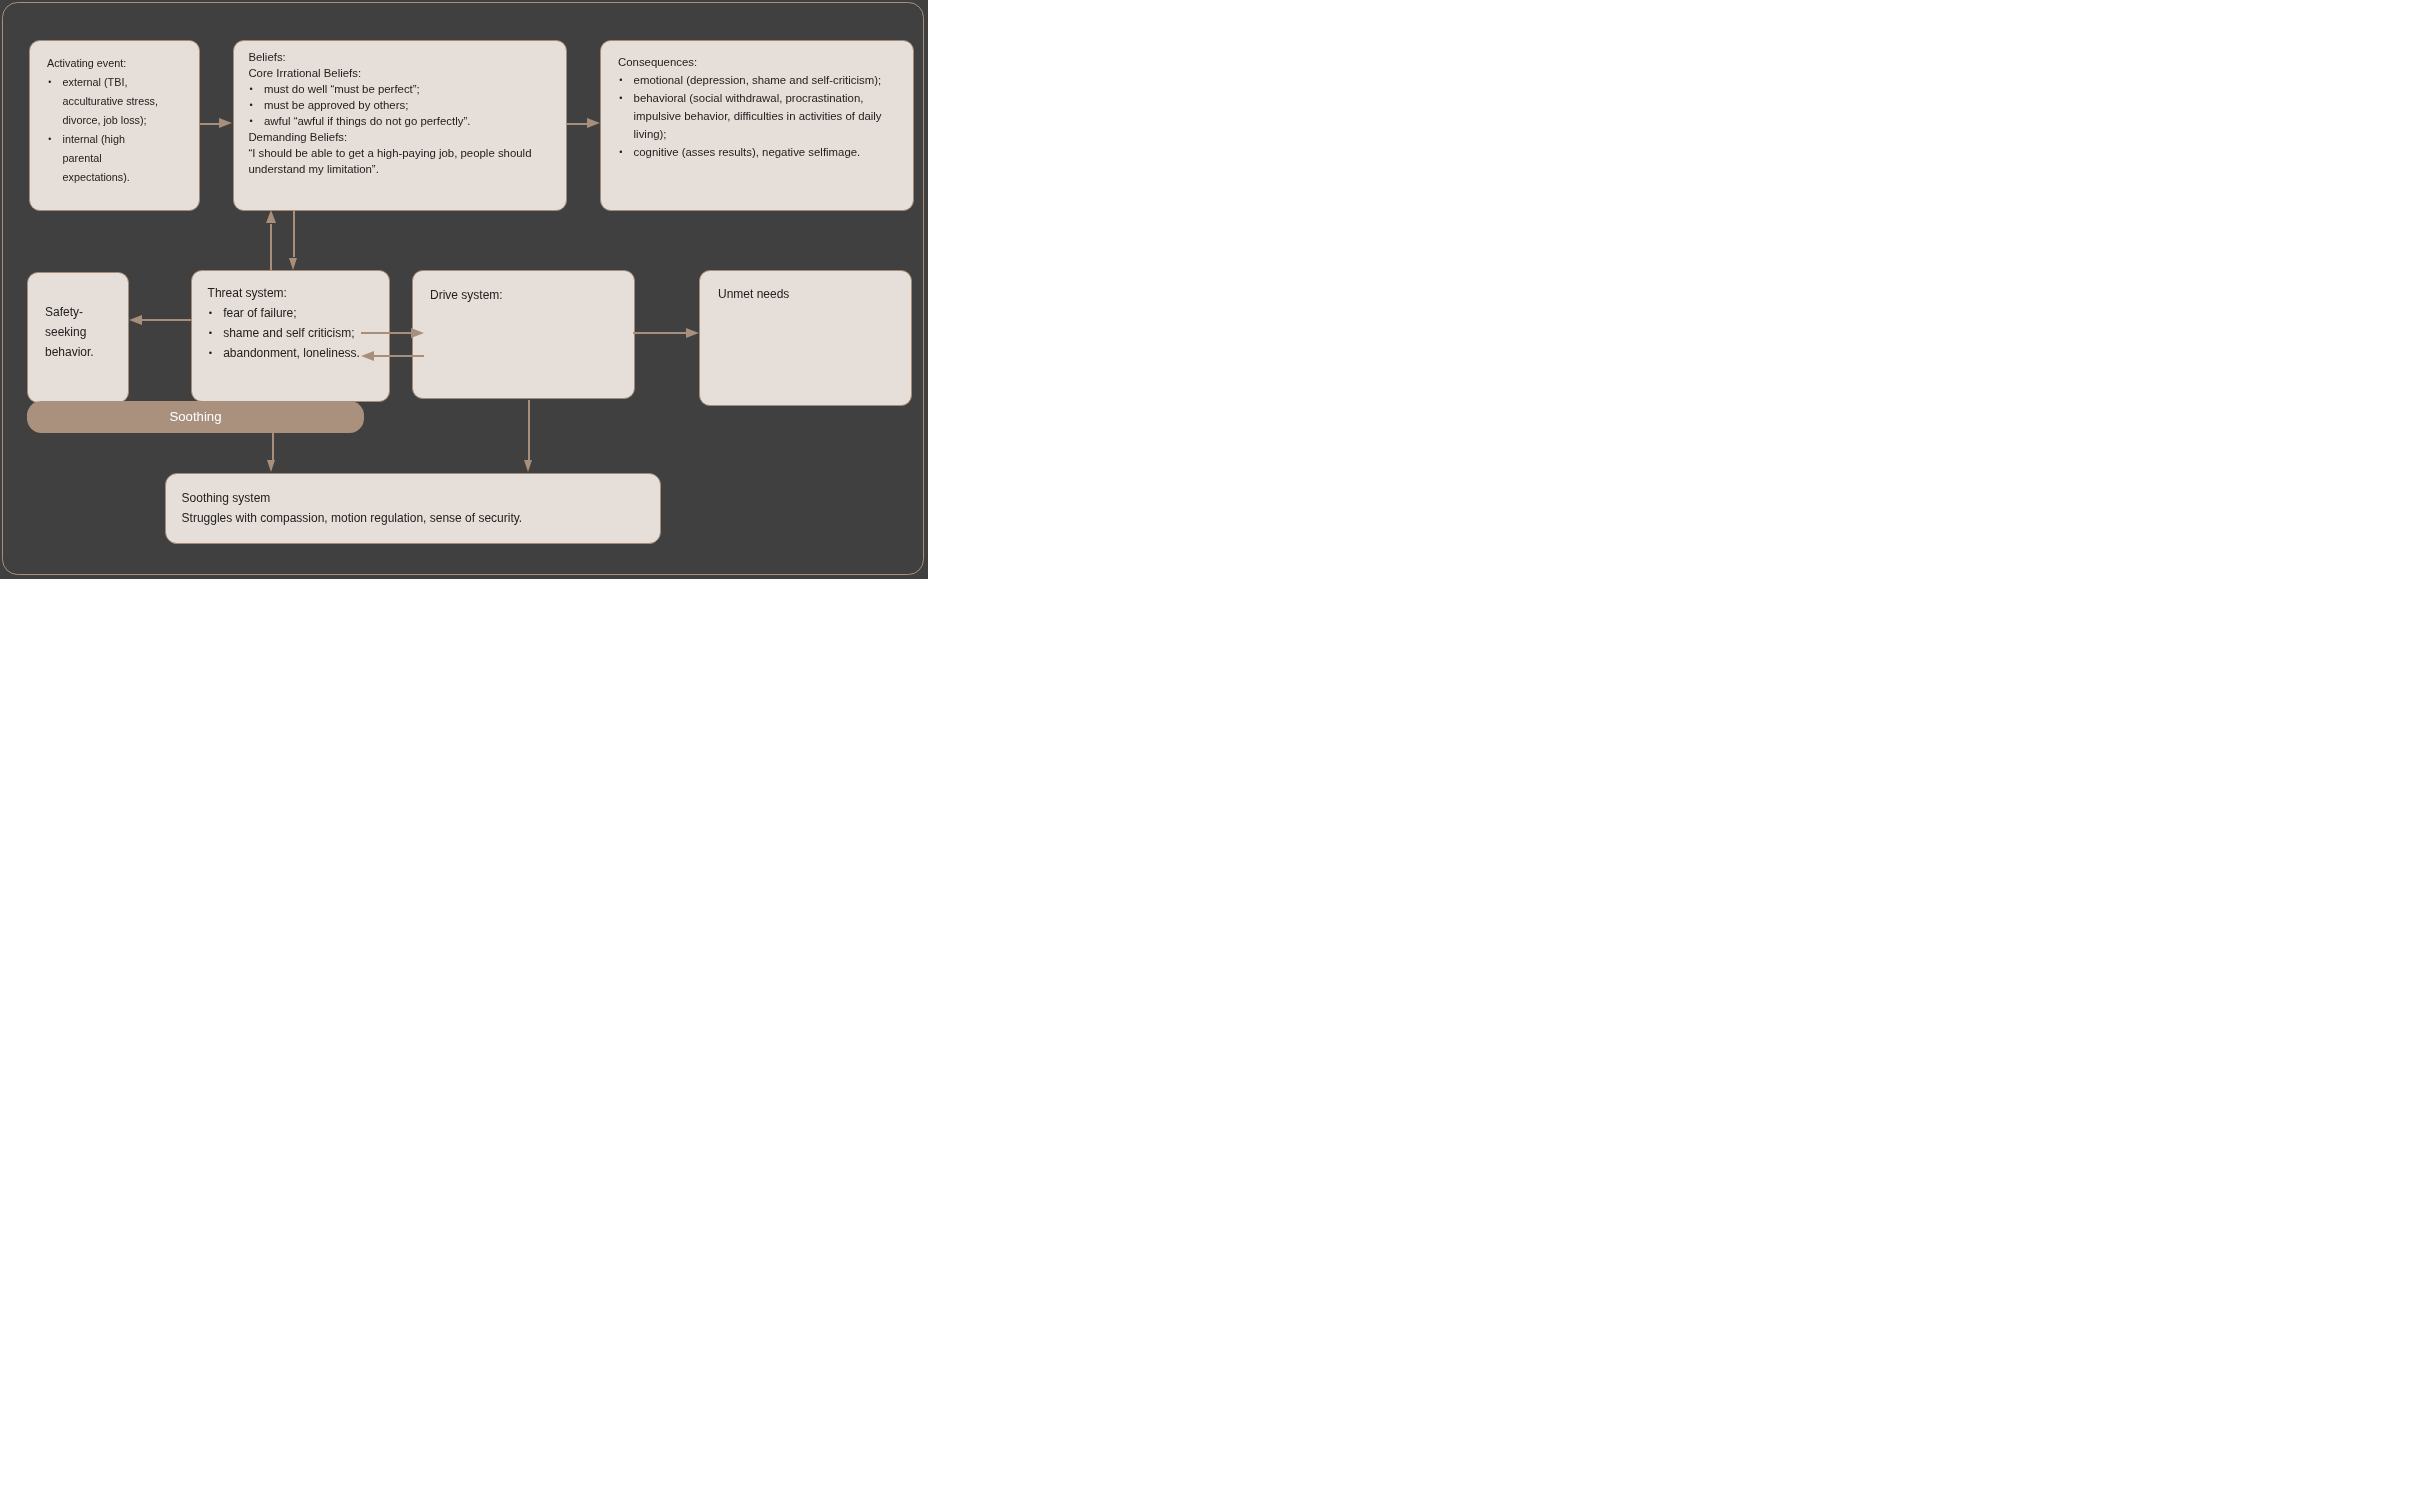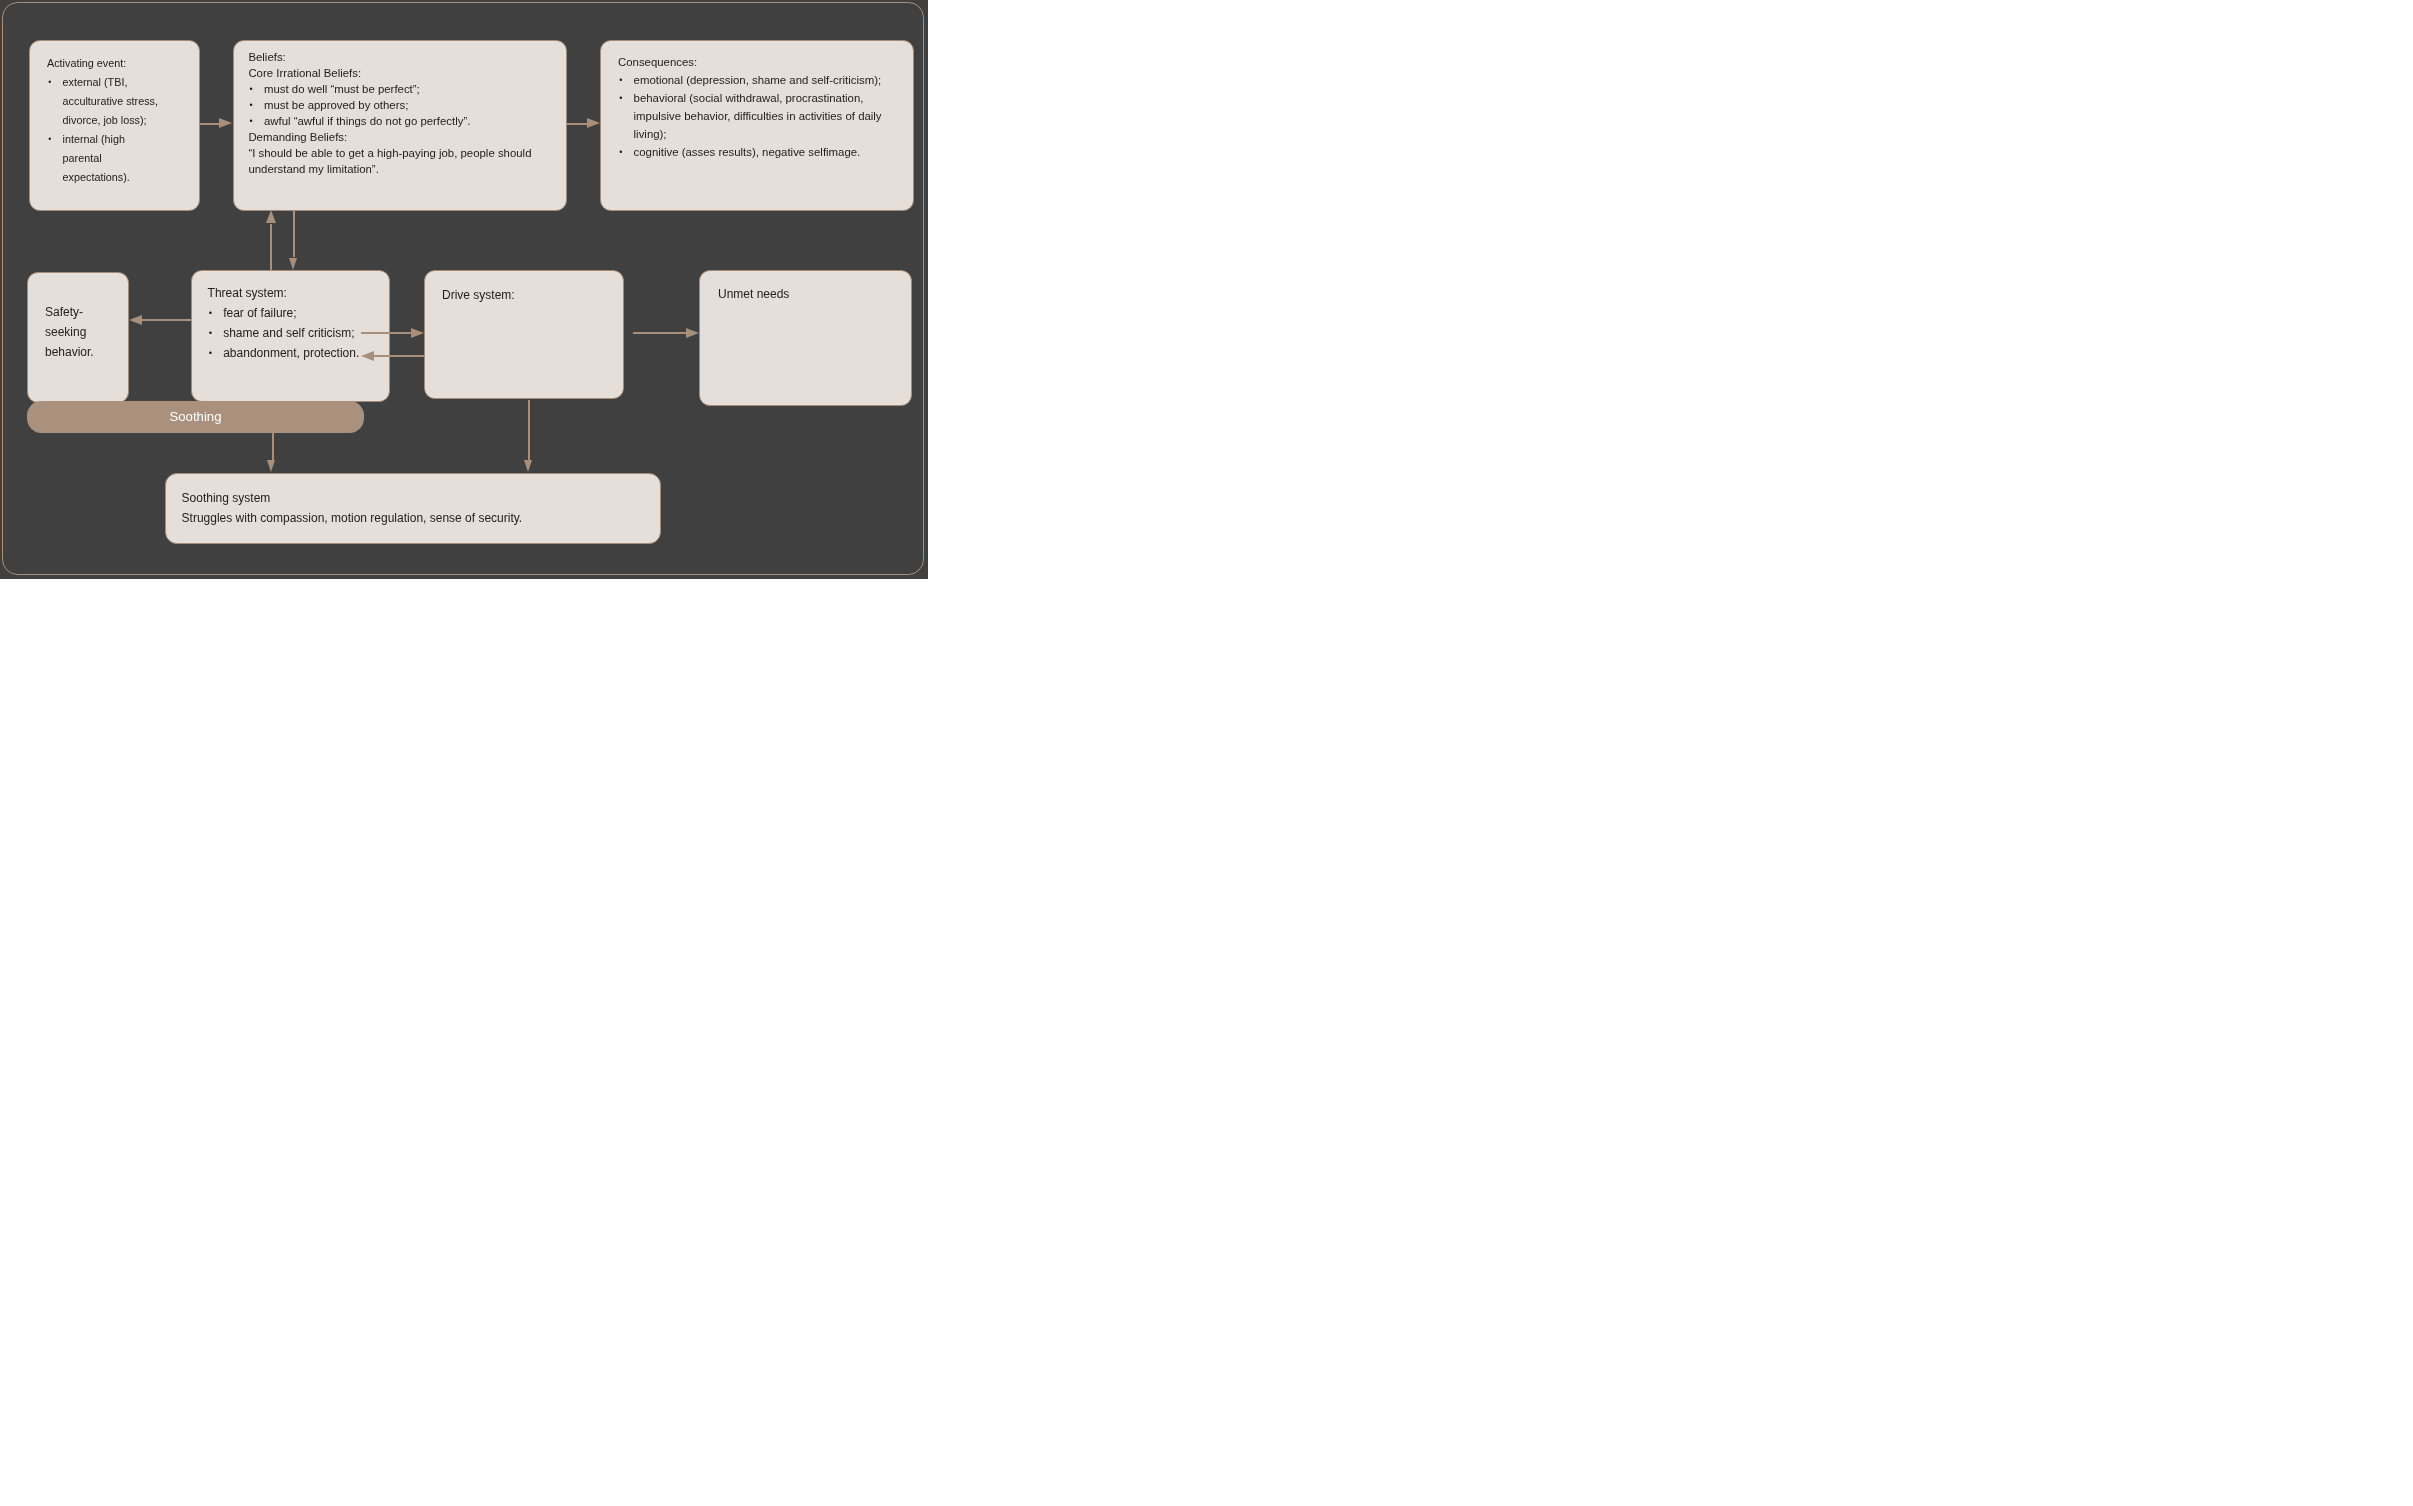--- a/index.html
+++ b/index.html
@@ -17,21 +17,21 @@
   .box .title{margin:0;}
   ul.blist{list-style:none;margin:0;padding:0;}
   ul.blist li{position:relative;padding-left:15.6px;}
   ul.blist li::before{content:"\2022";position:absolute;left:1.2px;top:0;font-size:0.8em;}
   
   .b-activating{left:29px;top:40px;width:171px;height:171px;padding:13.2px 35px 0 17px;font-size:10.8px;line-height:19px;}
   .b-beliefs{left:233px;top:40px;width:334px;height:171px;padding:7.8px 12px 0 14.4px;font-size:11.4px;line-height:16px;}
   .b-consequences{left:600px;top:40px;width:314px;height:171px;padding:12px 31px 0 17px;font-size:11.4px;line-height:18px;}
   .b-safety{left:27px;top:272px;width:102px;height:131px;padding:29px 12px 0 17px;font-size:12px;line-height:20px;}
   .b-threat{left:191px;top:270px;width:199px;height:132px;padding:12px 9.6px 0 15.6px;font-size:12px;line-height:20px;}
-  .b-drive{left:424px;top:270px;width:200px;height:129px;padding:14.4px 12px 0 17px;font-size:12px;line-height:20.4px;}
+  .b-drive{left:412px;top:270px;width:223px;height:129px;padding:14.4px 12px 0 17px;font-size:12px;line-height:20.4px;}
   .b-drive ul.blist li + li{margin-top:7.8px;}
   .b-unmet{left:699px;top:270px;width:213px;height:136px;padding:13.2px 42px 0 18px;font-size:12px;line-height:20px;}
   .b-soothing{left:165px;top:473px;width:496px;height:71px;padding:14.4px 12px 0 15.6px;font-size:12px;line-height:20px;border-radius:12px;}
   .bar{position:absolute;left:27px;top:401px;width:337px;height:32px;background:var(--bar);border-radius:14.4px;z-index:3;
        color:#ffffff;font-size:13.2px;text-align:center;line-height:32px;}
   
   .aline{position:absolute;background:var(--arrow);}
   .ahead{position:absolute;width:0;height:0;}
   .ahead.right{border-top:5.4px solid transparent;border-bottom:5.4px solid transparent;border-left:13.2px solid var(--arrow);}
   .ahead.left{border-top:5.4px solid transparent;border-bottom:5.4px solid transparent;border-right:13.2px solid var(--arrow);}
@@ -75,21 +75,21 @@
 
   <div class="box b-safety">
     <p class="title">Safety-seeking behavior.</p>
   </div>
 
   <div class="box b-threat">
     <p class="title">Threat system:</p>
     <ul class="blist">
       <li>fear of failure;</li>
       <li>shame and self criticism;</li>
-      <li>abandonment, protection.</li>
+      <li>abandonment, loneliness.</li>
     </ul>
   </div>
 
   <div class="box b-drive">
     <p class="title">Drive system:</p>
   </div>
 
   <div class="box b-unmet">
     <p class="title">Unmet needs</p>
   </div>

